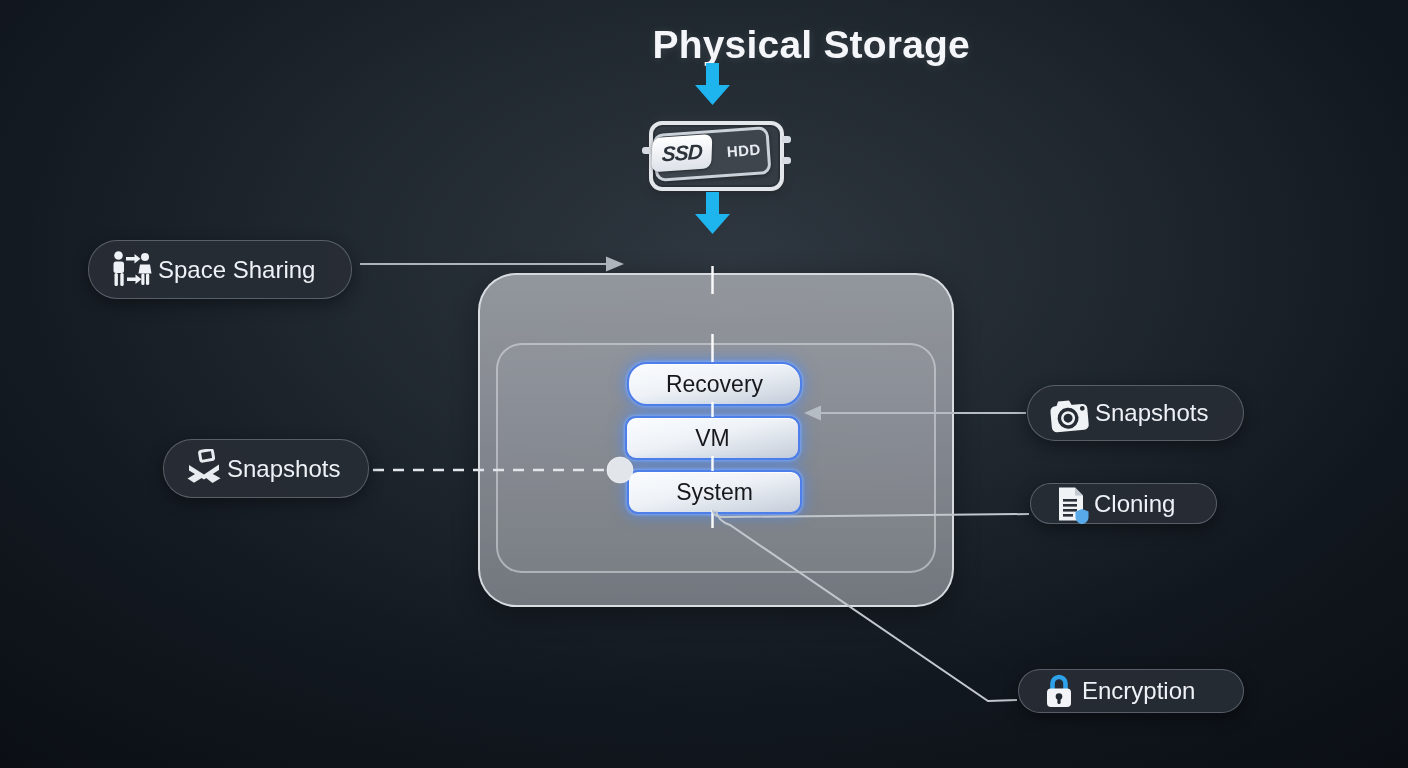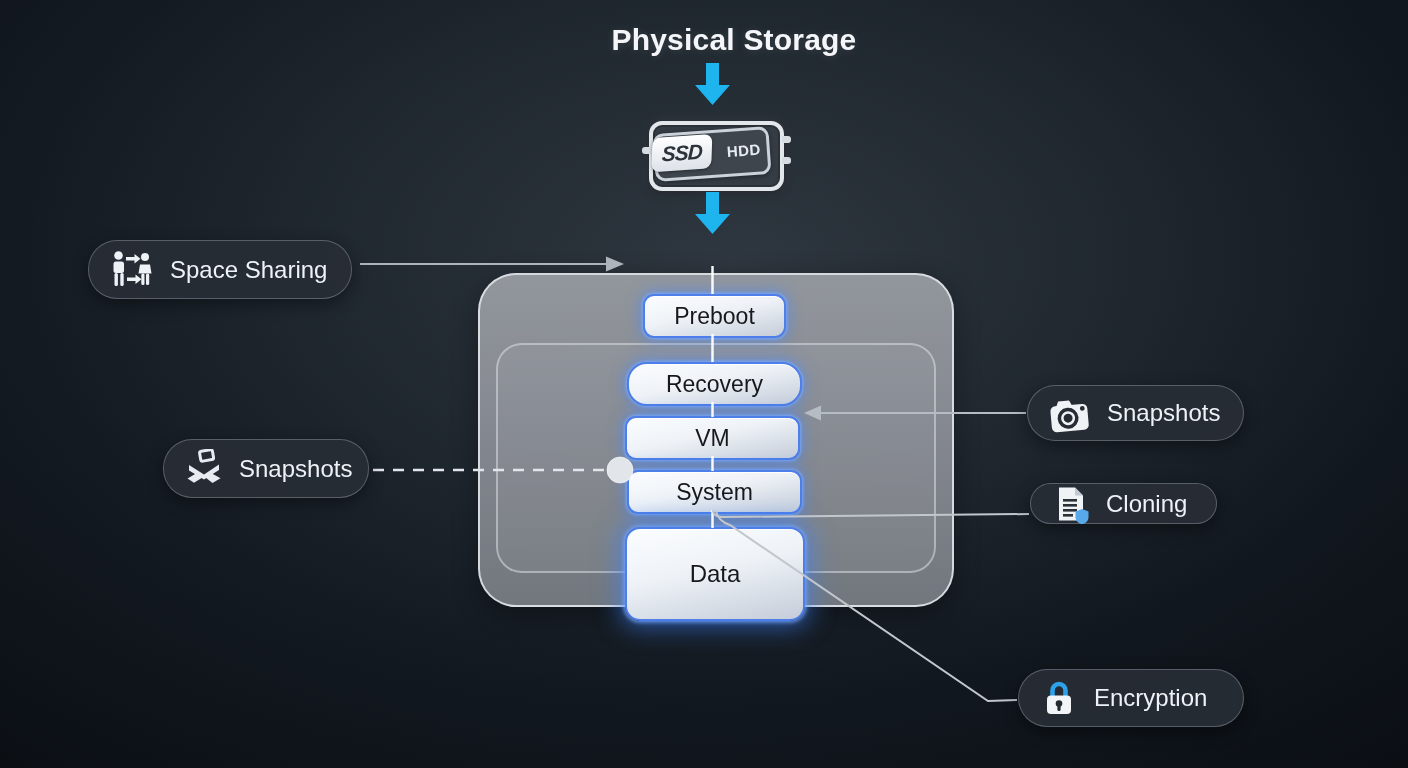--- a/index.html
+++ b/index.html
@@ -5,21 +5,21 @@
   html,body{margin:0;padding:0;background:#05080c;}
   .canvas{
     position:relative;width:1408px;height:768px;overflow:hidden;
     font-family:"Liberation Sans",sans-serif;
     background:
       radial-gradient(1150px 700px at 52% 34%, rgba(48,56,65,0.95) 0%, rgba(32,40,48,0.85) 38%, rgba(19,25,32,0.8) 62%, rgba(9,13,18,0.95) 100%),
       linear-gradient(135deg,#1a2129 0%,#141b22 40%,#0e141b 70%,#0a0e14 100%);
   }
   .abs{position:absolute;}
   
-  .title{left:484px;top:23px;width:500px;text-align:center;font-size:30px;font-weight:600;
+  .title{left:470px;top:23px;width:500px;text-align:right;font-size:39px;font-weight:600;
          color:#f4f6f9;letter-spacing:0.2px;text-shadow:0 1px 8px rgba(255,255,255,0.12);}
   .container-label{left:562px;top:234px;width:300px;text-align:center;font-size:27px;font-weight:500;
          color:#f2f5f8;text-shadow:0 1px 6px rgba(255,255,255,0.1);}
   
   .drive{left:649px;top:121px;width:127px;height:62px;border:4px solid #e3e7ec;border-radius:13px;
          background:#363c44;box-shadow:0 2px 10px rgba(0,0,0,0.45), 0 0 12px rgba(255,255,255,0.12), inset 0 0 0 2px #2b3138;}
   .drive .notch{position:absolute;background:#d7dce2;height:7px;width:9px;}
   .drive .notch.r1{right:-11px;top:11px;border-radius:0 3px 3px 0;}
   .drive .notch.r2{right:-11px;top:32px;border-radius:0 3px 3px 0;}
   .drive .notch.l1{left:-11px;top:22px;border-radius:3px 0 0 3px;}
@@ -41,29 +41,29 @@
       background:linear-gradient(168deg,#fbfdff 0%,#eef2f7 45%,#c5cdd9 100%);
       border:2px solid #4d7ee9;border-radius:11px;z-index:4;
       box-shadow:0 0 14px 3px rgba(70,135,255,0.55), 0 0 3px 1px rgba(150,190,255,0.9), inset 0 1px 0 rgba(255,255,255,0.95);}
   .vol.preboot{left:643px;top:294px;width:139px;height:40px;}
   .vol.recovery{left:627px;top:362px;width:171px;height:40px;border-radius:20px;}
   .vol.vm{left:625px;top:416px;width:171px;height:40px;}
   .vol.system{left:627px;top:470px;width:171px;height:40px;}
   .vol.data{left:625px;top:527px;width:176px;height:90px;border-radius:15px;font-size:24px;
       box-shadow:0 0 24px 6px rgba(60,130,255,0.6), 0 0 4px 1px rgba(150,190,255,0.95), inset 0 1px 0 rgba(255,255,255,0.95);}
   
-  .pill{display:flex;align-items:center;gap:15px;box-sizing:border-box;padding:0 20px;z-index:6;
+  .pill{display:flex;align-items:center;gap:3px;box-sizing:border-box;padding:0 20px;z-index:6;
       background:rgba(39,45,53,0.94);border:1.5px solid rgba(190,200,210,0.33);border-radius:29px;
       box-shadow:0 5px 16px rgba(0,0,0,0.4);color:#eef1f5;font-size:24px;white-space:nowrap;}
   .pill .icn{display:flex;align-items:center;justify-content:center;flex:0 0 auto;}
   .pill.space-sharing{left:88px;top:240px;width:264px;height:59px;}
   .pill.snapshots-left{left:163px;top:439px;width:206px;height:59px;}
   .pill.snapshots-right{left:1027px;top:385px;width:217px;height:56px;}
   .pill.cloning{left:1030px;top:483px;width:187px;height:41px;}
-  .pill.encryption{left:1018px;top:669px;width:226px;height:58px;}
+  .pill.encryption{left:1018px;top:669px;width:226px;height:44px;}
   .overlay{left:0;top:0;z-index:5;pointer-events:none;}
 </style>
 </head>
 <body>
 
 <div class="canvas">
 
   <div class="abs title">Physical Storage</div>
 
   <div class="abs drive">
@@ -108,25 +108,23 @@
     <g>
       <line x1="1026" y1="413" x2="812" y2="413" stroke="#b6bcc3" stroke-width="2"></line>
       <polygon points="804,413 821,405.5 821,420.5" fill="#b6bcc3"></polygon>
     </g>
 
     <path d="M713,510 Q713,517 724,517 L1029,514" fill="none" stroke="#c2c7cd" stroke-width="2"></path>
 
     <path d="M716,511 Q718,521 730,525 L988,701 L1017,700" fill="none" stroke="#c2c7cd" stroke-width="2"></path>
   </svg>
 
-  <div class="abs vol preboot">Preboot</div>
   <div class="abs vol recovery">Recovery</div>
   <div class="abs vol vm">VM</div>
   <div class="abs vol system">System</div>
-  <div class="abs vol data">Data</div>
 
   <div class="abs pill space-sharing">
     <span class="icn">
       <svg width="46" height="40" viewBox="0 0 46 40" fill="#eef1f5">
         <circle cx="9.5" cy="5.5" r="4.3"></circle>
         <rect x="4.5" y="11.5" width="10.5" height="11.5" rx="2.5"></rect>
         <rect x="5.5" y="23" width="3.4" height="13" rx="1.5"></rect>
         <rect x="11.3" y="23" width="3.4" height="13" rx="1.5"></rect>
         <circle cx="36" cy="7" r="4"></circle>
         <path d="M31,14.5 h10 l1.5,9 h-13 z"></path>

